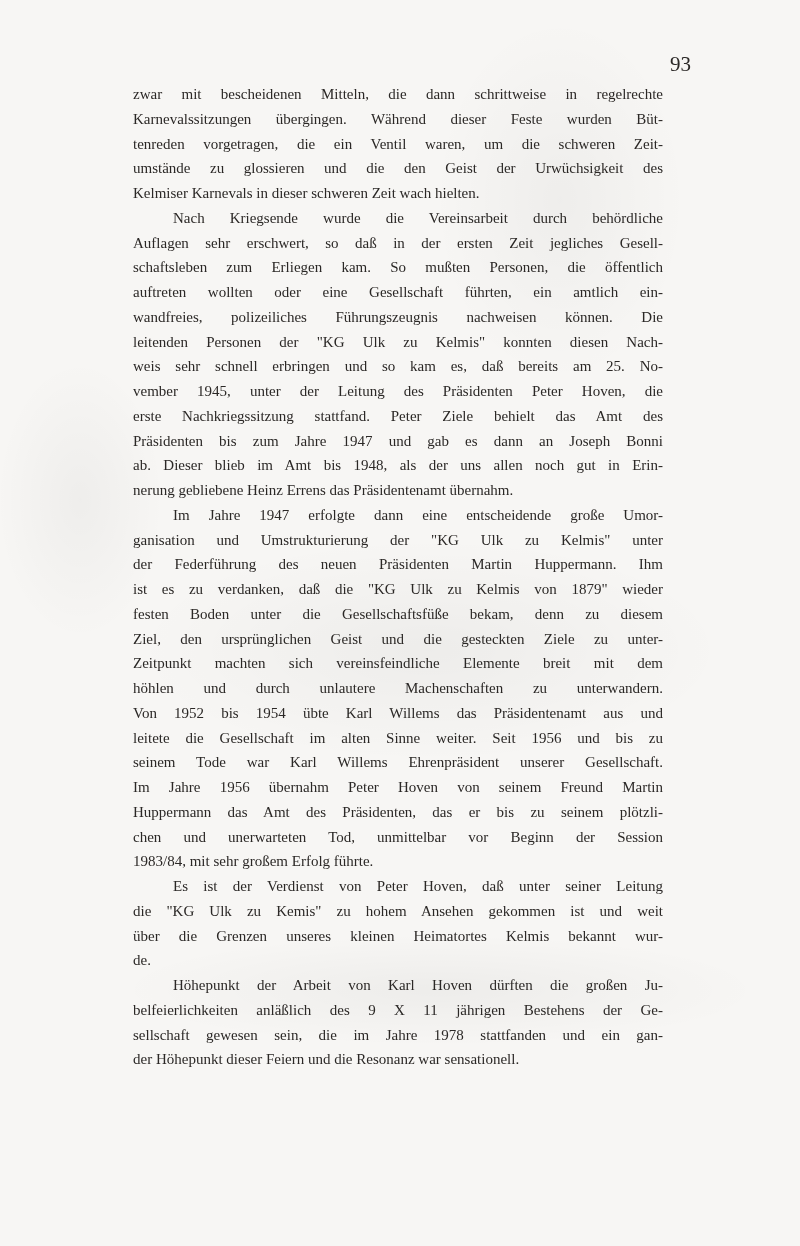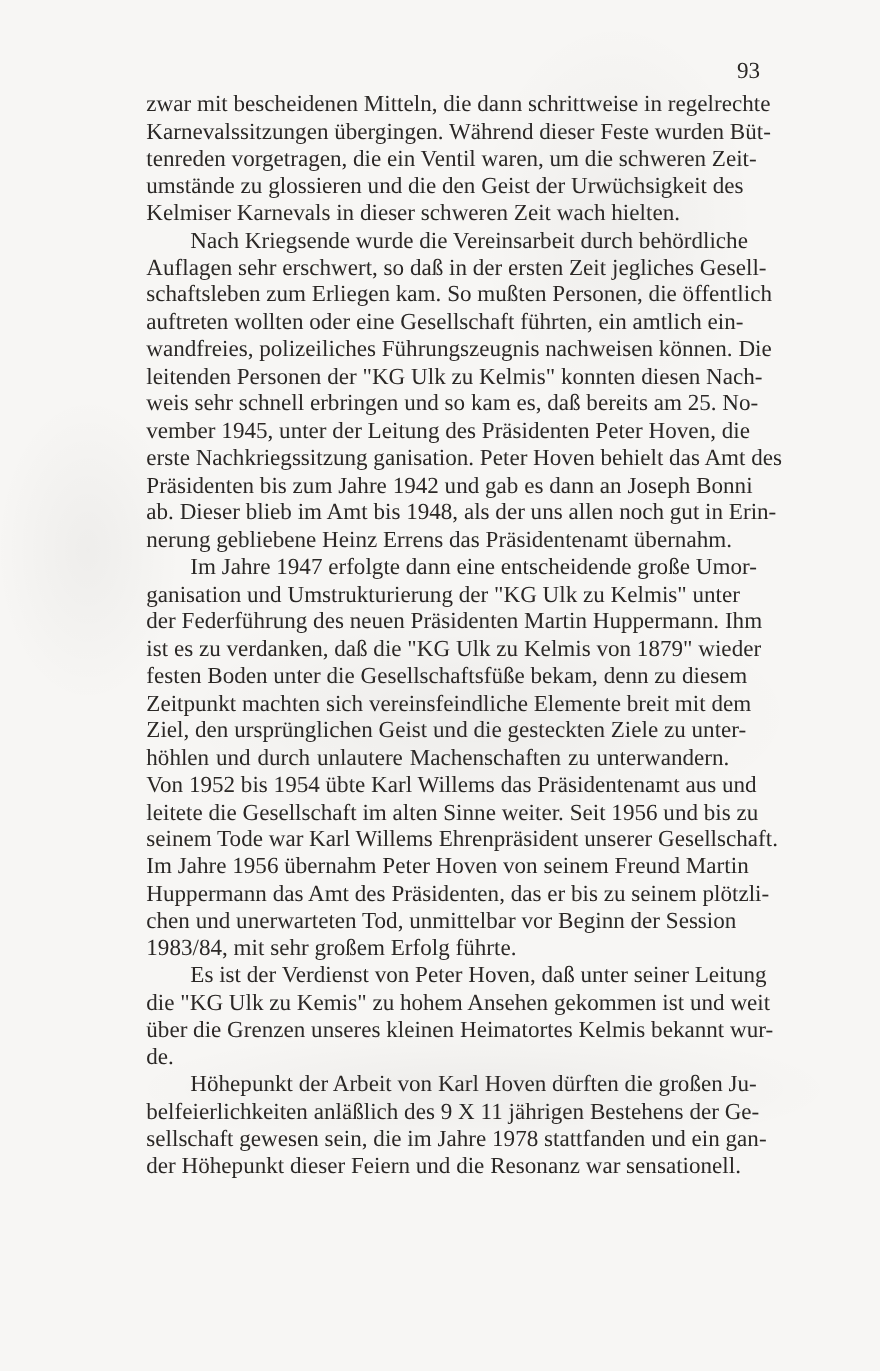--- a/index.html
+++ b/index.html
@@ -31,21 +31,21 @@
       font-size: 21px;
       color: #2b2826;
       margin-left: 28px;
     }
     .body-text {
       position: absolute;
       top: 82px;
       left: 133px;
       width: 530px;
       font-family: "Liberation Serif", "DejaVu Serif", serif;
-      font-size: 21px;
+      font-size: 15px;
       line-height: 24.75px;
       color: #2b2826;
     }
     .line {
       display: block;
       white-space: nowrap;
       text-align: justify;
       text-align-last: justify;
     }
     .line.last {
@@ -72,33 +72,33 @@
   </div>
   <div>
     <span class="line indent">Nach Kriegsende wurde die Vereinsarbeit durch behördliche</span>
     <span class="line">Auflagen sehr erschwert, so daß in der ersten Zeit jegliches Gesell-</span>
     <span class="line">schaftsleben zum Erliegen kam. So mußten Personen, die öffentlich</span>
     <span class="line">auftreten wollten oder eine Gesellschaft führten, ein amtlich ein-</span>
     <span class="line">wandfreies, polizeiliches Führungszeugnis nachweisen können. Die</span>
     <span class="line">leitenden Personen der "KG Ulk zu Kelmis" konnten diesen Nach-</span>
     <span class="line">weis sehr schnell erbringen und so kam es, daß bereits am 25. No-</span>
     <span class="line">vember 1945, unter der Leitung des Präsidenten Peter Hoven, die</span>
-    <span class="line">erste Nachkriegssitzung ganisation. Peter Hoven behielt das Amt des</span>
-    <span class="line">Präsidenten bis zum Jahre 1942 und gab es dann an Joseph Bonni</span>
+    <span class="line">erste Nachkriegssitzung stattfand. Peter Ziele behielt das Amt des</span>
+    <span class="line">Präsidenten bis zum Jahre 1947 und gab es dann an Joseph Bonni</span>
     <span class="line">ab. Dieser blieb im Amt bis 1948, als der uns allen noch gut in Erin-</span>
     <span class="line last">nerung gebliebene Heinz Errens das Präsidentenamt übernahm.</span>
   </div>
   <div>
     <span class="line indent">Im Jahre 1947 erfolgte dann eine entscheidende große Umor-</span>
     <span class="line">ganisation und Umstrukturierung der "KG Ulk zu Kelmis" unter</span>
     <span class="line">der Federführung des neuen Präsidenten Martin Huppermann. Ihm</span>
     <span class="line">ist es zu verdanken, daß die "KG Ulk zu Kelmis von 1879" wieder</span>
     <span class="line">festen Boden unter die Gesellschaftsfüße bekam, denn zu diesem</span>
+    <span class="line">Ziel, den ursprünglichen Geist und die gesteckten Ziele zu unter-</span>
     <span class="line">Zeitpunkt machten sich vereinsfeindliche Elemente breit mit dem</span>
-    <span class="line">Ziel, den ursprünglichen Geist und die gesteckten Ziele zu unter-</span>
     <span class="line">höhlen und durch unlautere Machenschaften zu unterwandern.</span>
     <span class="line">Von 1952 bis 1954 übte Karl Willems das Präsidentenamt aus und</span>
     <span class="line">leitete die Gesellschaft im alten Sinne weiter. Seit 1956 und bis zu</span>
     <span class="line">seinem Tode war Karl Willems Ehrenpräsident unserer Gesellschaft.</span>
     <span class="line">Im Jahre 1956 übernahm Peter Hoven von seinem Freund Martin</span>
     <span class="line">Huppermann das Amt des Präsidenten, das er bis zu seinem plötzli-</span>
     <span class="line">chen und unerwarteten Tod, unmittelbar vor Beginn der Session</span>
     <span class="line last">1983/84, mit sehr großem Erfolg führte.</span>
   </div>
   <div>

